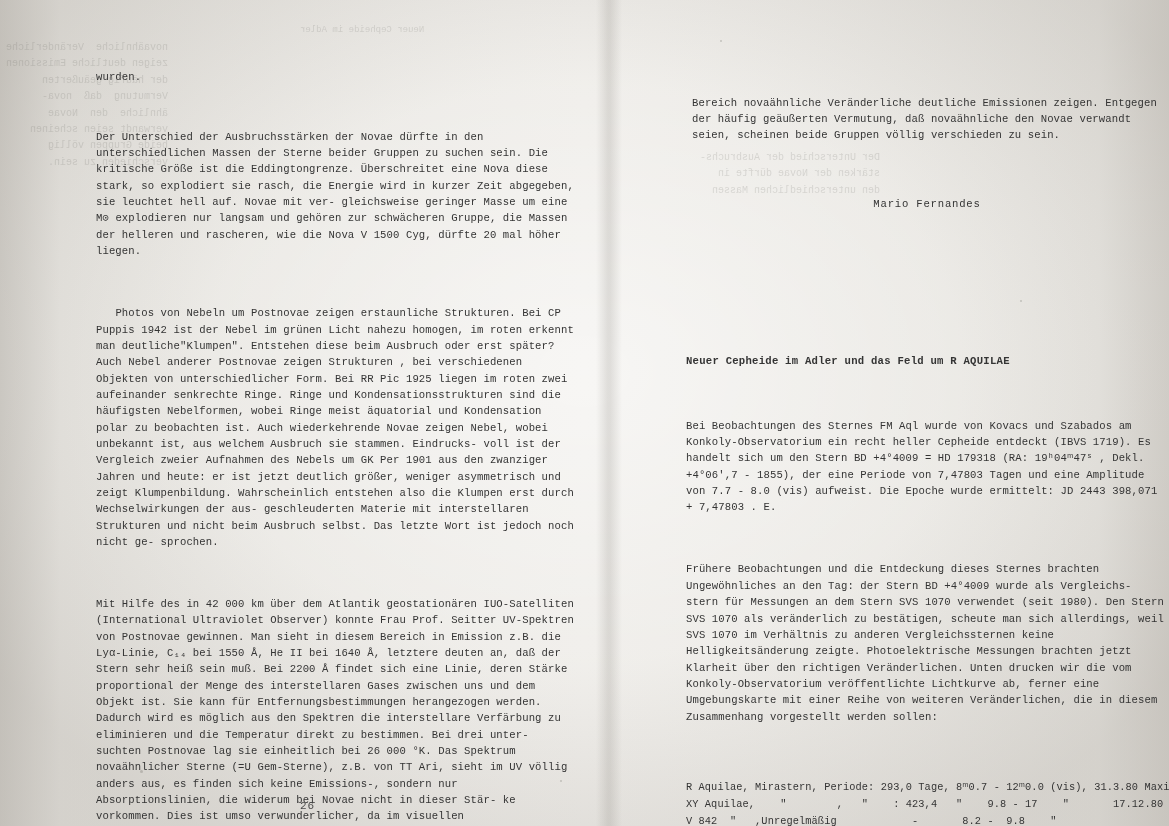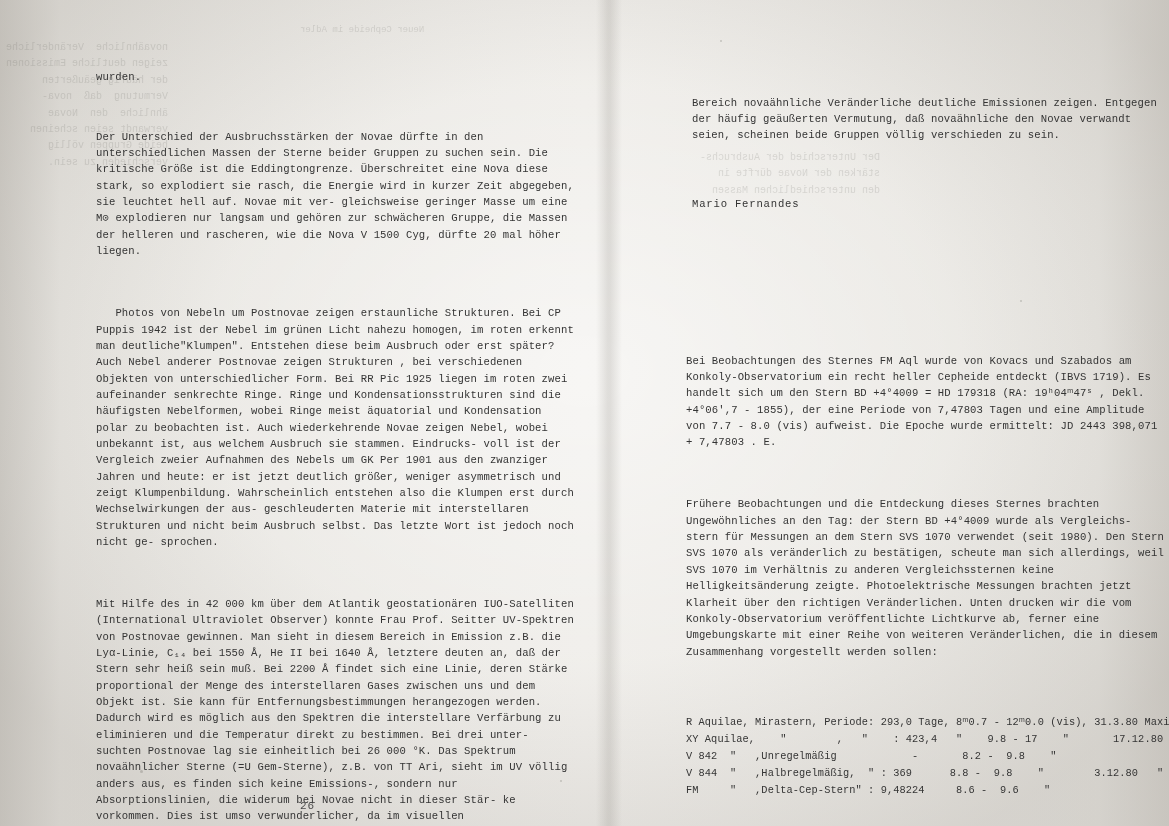--- a/index.html
+++ b/index.html
@@ -59,21 +59,21 @@
     top: 62px;
     width: 470px;
   }
   .right .col-bottom {
     left: 66px;
     top: 320px;
     width: 480px;
   }
   .sig {
     display: block;
-    text-align: left;
+    text-align: center;
     margin-top: 7px;
     letter-spacing: 0.8px;
   }
   .heading {
     font-weight: bold;
     letter-spacing: 0.25px;
     margin-bottom: 16px;
     display: block;
   }
   .para {
@@ -148,20 +148,21 @@
 
 <div class="gutter"></div>
 
 <div class="page right">
   <div class="col col-top">
     <span class="para">Bereich novaähnliche Veränderliche deutliche Emissionen zeigen. Entgegen der häufig geäußerten Vermutung, daß novaähnliche den Novae verwandt seien, scheinen beide Gruppen völlig verschieden zu sein.</span>
     <span class="sig">Mario Fernandes</span>
   </div>
 
   <div class="col col-bottom">
+    <span class="heading">Neuer Cepheide im Adler und das Feld um R AQUILAE</span>
     <span class="para">Bei Beobachtungen des Sternes FM Aql wurde von Kovacs und Szabados am Konkoly-Observatorium ein recht heller Cepheide entdeckt (IBVS 1719). Es handelt sich um den Stern BD +4°4009 = HD 179318 (RA: 19ʰ04ᵐ47ˢ , Dekl. +4°06',7 - 1855), der eine Periode von 7,47803 Tagen und eine Amplitude von 7.7 - 8.0 (vis) aufweist. Die Epoche wurde ermittelt: JD 2443 398,071 + 7,47803 . E.</span>
     <span class="para">Frühere Beobachtungen und die Entdeckung dieses Sternes brachten Ungewöhnliches an den Tag: der Stern BD +4°4009 wurde als Vergleichs- stern für Messungen an dem Stern SVS 1070 verwendet (seit 1980). Den Stern SVS 1070 als veränderlich zu bestätigen, scheute man sich allerdings, weil SVS 1070 im Verhältnis zu anderen Vergleichssternen keine Helligkeitsänderung zeigte. Photoelektrische Messungen brachten jetzt Klarheit über den richtigen Veränderlichen. Unten drucken wir die vom Konkoly-Observatorium veröffentlichte Lichtkurve ab, ferner eine Umgebungskarte mit einer Reihe von weiteren Veränderlichen, die in diesem Zusammenhang vorgestellt werden sollen:</span>
     <span class="table">R Aquilae, Mirastern, Periode: 293,0 Tage, 8ᵐ0.7 - 12ᵐ0.0 (vis), 31.3.80 Maximum
 XY Aquilae,    "        ,   "    : 423,4   "    9.8 - 17    "       17.12.80   "
 V 842  "   ,Unregelmäßig            -       8.2 -  9.8    "
 V 844  "   ,Halbregelmäßig,  " : 369      8.8 -  9.8    "        3.12.80   "
 FM     "   ,Delta-Cep-Stern" : 9,48224     8.6 -  9.6    "</span>
     
   </div>
 

